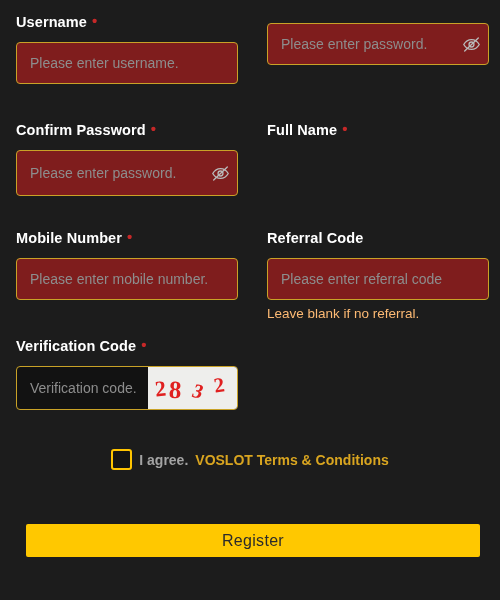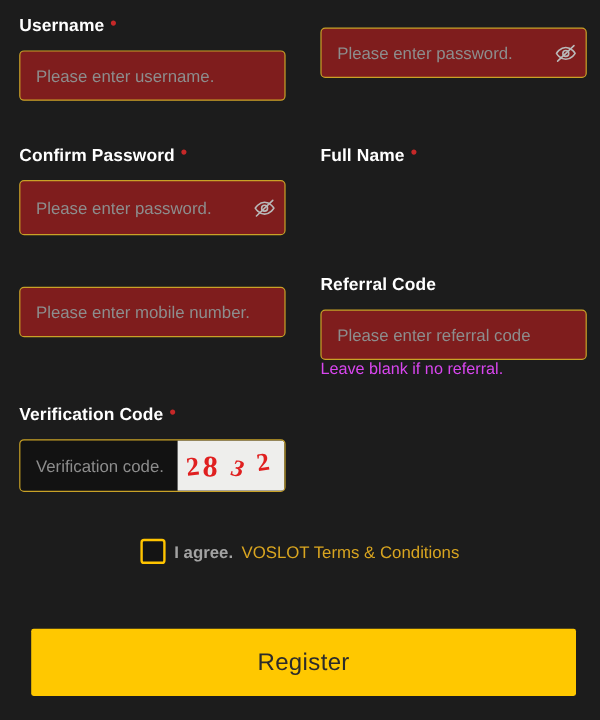--- a/index.html
+++ b/index.html
@@ -106,23 +106,23 @@
     justify-content: center;
     background: transparent;
     border: none;
     cursor: pointer;
     padding: 0;
   }
 
   .eye-btn svg { display: block; }
 
   .helper-text {
-    margin-top: 0;
+    margin-top: 6px;
     font-size: 13.5px;
-    color: #d946ef;
+    color: #fdba74;
     line-height: 16px;
     white-space: nowrap;
   }
 
   
   .verify-field {
     position: absolute;
     top: 338px;
     left: 16px;
     width: 222px;
@@ -200,40 +200,40 @@
 
   .agree-text {
     font-size: 14px;
     font-weight: bold;
     color: #a3a3a3;
     white-space: nowrap;
   }
 
   .terms-link {
     font-size: 14px;
-    font-weight: normal;
+    font-weight: bold;
     color: #d9a520;
     text-decoration: none;
     cursor: pointer;
     white-space: nowrap;
   }
 
   
   .register-btn {
     position: absolute;
     left: 26px;
     top: 524px;
     width: 454px;
-    height: 56px;
+    height: 33px;
     background: #ffc800;
     border: none;
     border-radius: 2px;
     color: #2b2b2b;
     font-family: "Liberation Sans", sans-serif;
-    font-size: 20px;
+    font-size: 16px;
     letter-spacing: 0.3px;
     cursor: pointer;
   }
 </style>
 </head>
 <body>
 
 <div class="form-root">
 
   <div class="grid">
@@ -280,20 +280,23 @@
       </div>
     </div>
 
     <div class="field">
       <div class="field-label">
         <span>Full Name</span><span class="req-dot">•</span>
       </div>
     </div>
 
     <div class="field">
+      <div class="field-label">
+        <span>Mobile Number</span><span class="req-dot">•</span>
+      </div>
       <div class="input-wrap">
         <input type="text" placeholder="Please enter mobile number." style="">
       </div>
     </div>
 
     <div class="field">
       <div class="field-label">
         <span>Referral Code</span><span class="req-dot"></span>
       </div>
       <div class="input-wrap">

